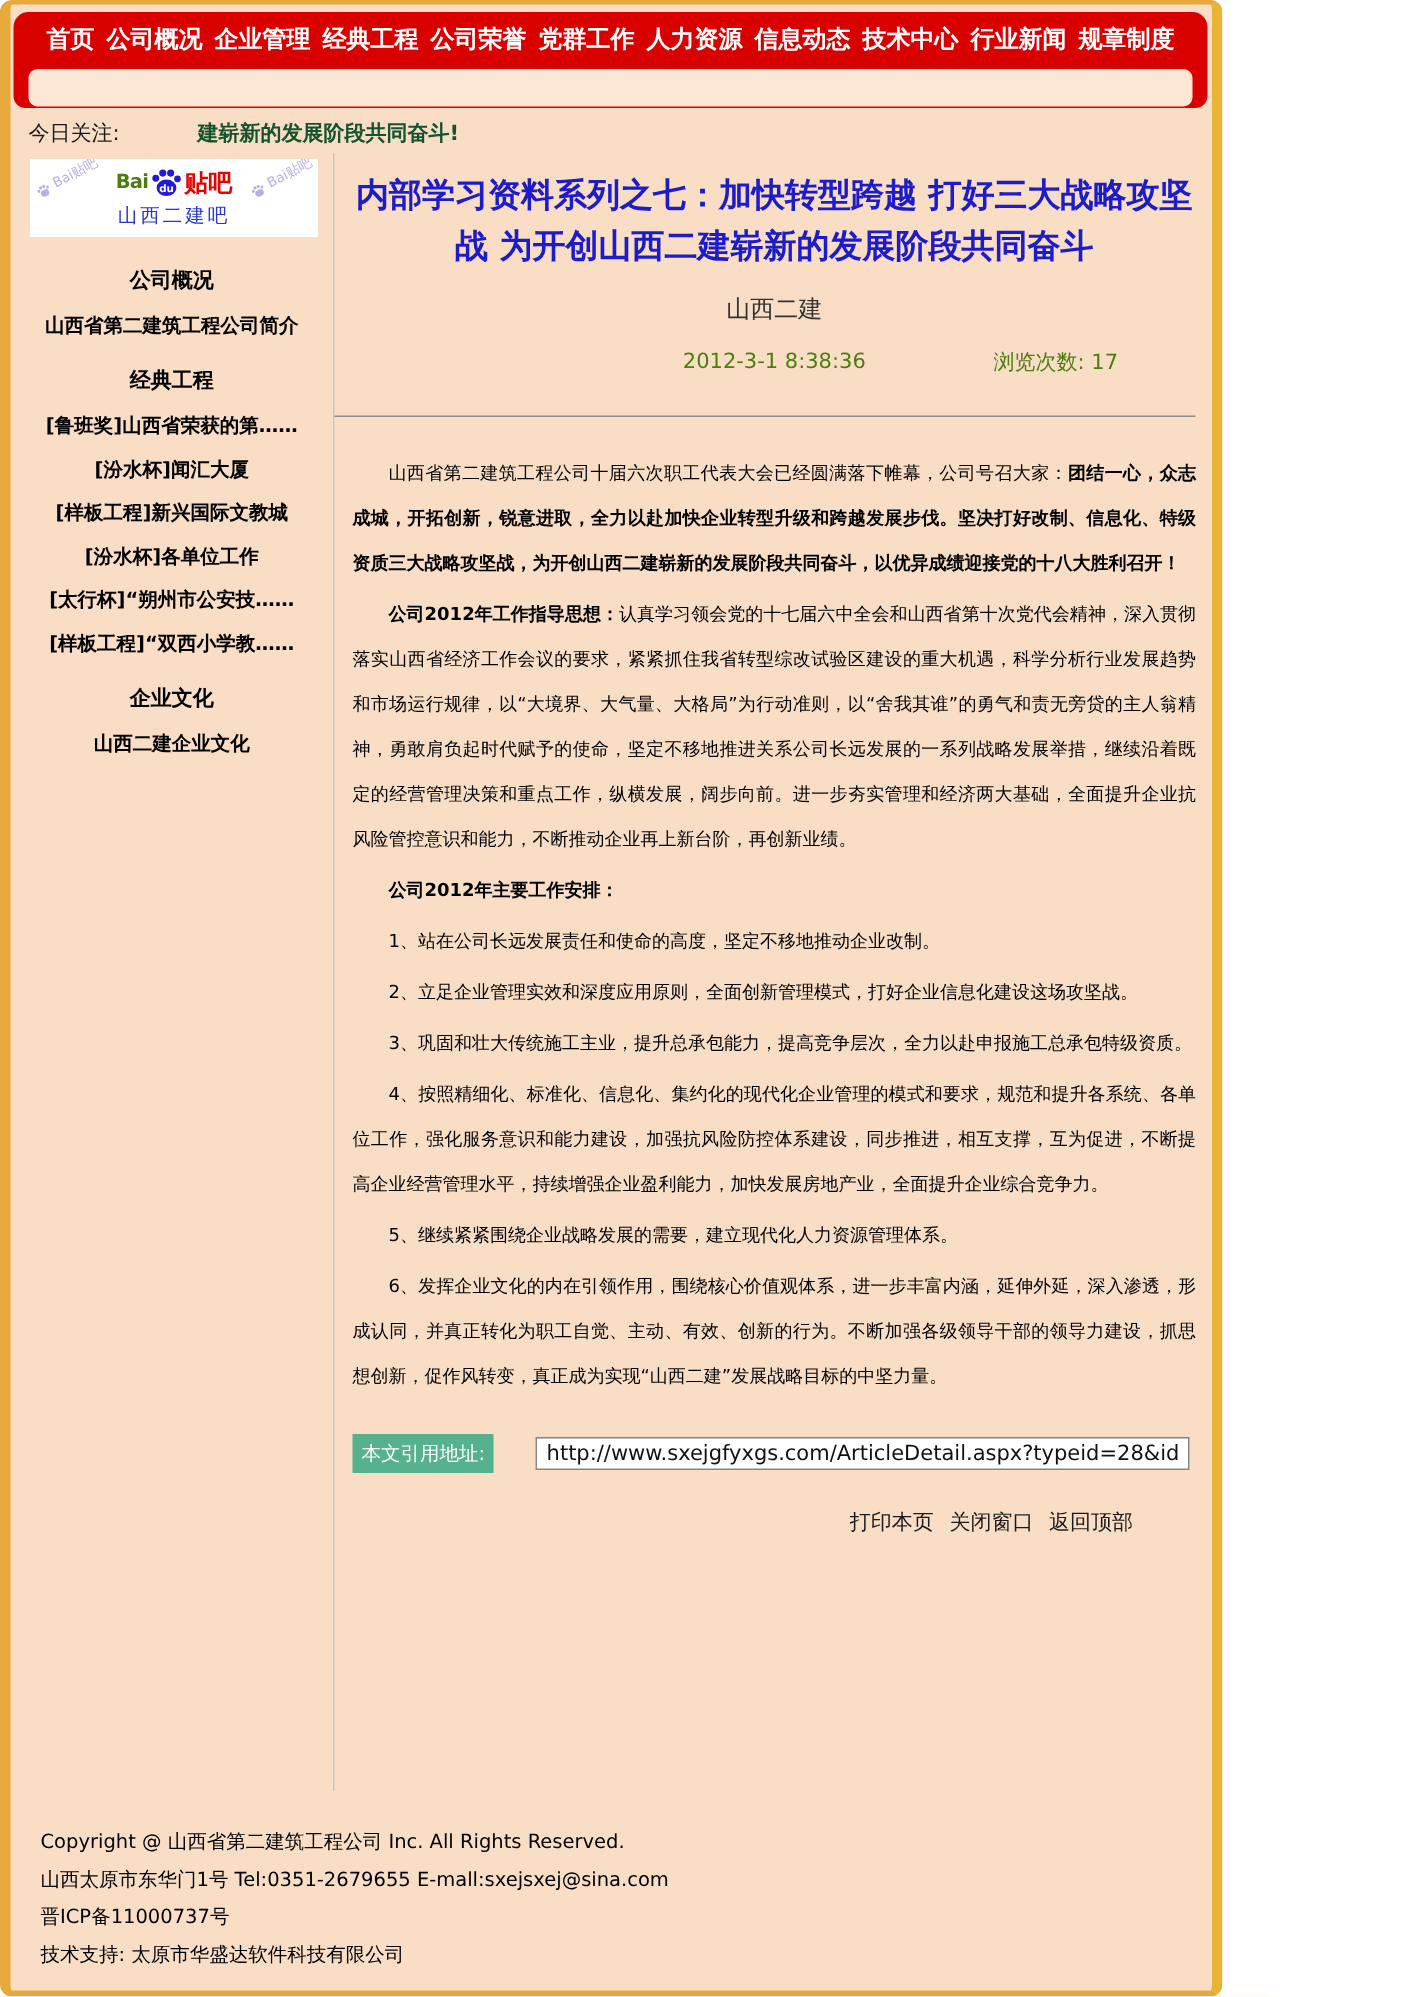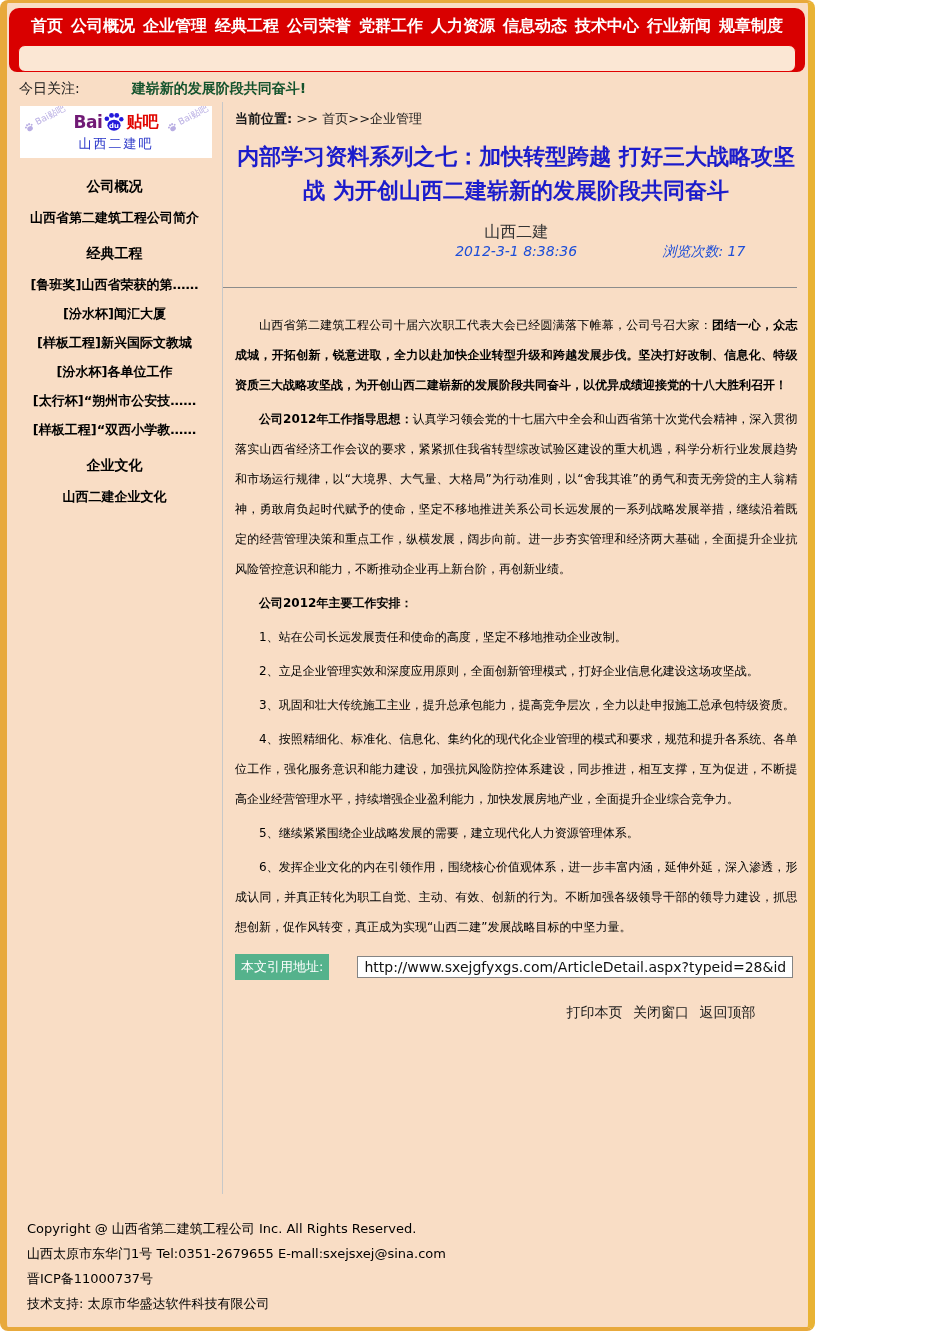--- a/index.html
+++ b/index.html
@@ -25,53 +25,53 @@
   .focus-label { font-size:14px; color:#1a1a1a; }
   .focus-text { margin-left:52px; font-size:14px; font-weight:bold; color:#14532d; }
 
   
   .columns { display:flex; margin-top:4px; min-height:1092px; align-items:stretch; }
 
   .sidebar { width:216px; flex:0 0 216px; border-right:1px solid #C8C8C8; padding-top:2px; }
   .logo-box { margin:2px 10px 10px 13px; height:52px; background:#fff; position:relative;
               display:flex; flex-direction:column; justify-content:center; align-items:center; overflow:hidden; }
   .logo-main { display:flex; align-items:center; gap:1px; line-height:18px; }
-  .logo-bai { color:#701a75; font-weight:bold; font-size:17px; letter-spacing:-0.5px; }
+  .logo-bai { color:#4d7c0f; font-weight:bold; font-size:13px; letter-spacing:-0.5px; }
   .logo-tieba { color:#E10601; font-weight:bold; font-size:16px; }
   .logo-sub { color:#2936C9; font-size:13px; margin-top:2px; letter-spacing:2px; }
   .logo-wm { position:absolute; top:6px; font-size:9px; color:#B9AEE3; transform:rotate(-28deg); white-space:nowrap; }
   .logo-wm.left { left:2px; }
   .logo-wm.right { right:2px; transform:rotate(-28deg); }
   .paw { display:inline-block; vertical-align:middle; }
 
   .side-heading { font-size:14px; font-weight:bold; text-align:center; margin:20px 0 4px; color:#000; }
   .side-link { display:block; text-align:center; font-size:13px; color:#000; text-decoration:none;
                margin:15px 4px 0; cursor:pointer; line-height:14px; white-space:nowrap;font-weight:bold; }
 
   
   .main { flex:1; padding:0 26px 10px 12px; }
   .breadcrumb { font-size:13px; margin-top:8px; color:#1a1a1a; }
   .breadcrumb b { font-weight:bold; }
   .breadcrumb a { color:#1a1a1a; text-decoration:none; cursor:pointer; }
 
   .article-title { color:#1C1CCB; font-weight:bold; font-size:22px; line-height:34px;
                    text-align:center; max-width:672px; margin:12px auto 0; }
   .article-author { text-align:center; font-size:16px; color:#333; margin-top:14px; }
-  .article-meta { position:relative; height:18px; font-size:14px; color:#1d4ed8;font-style:italic; }
+  .article-meta { position:relative; margin-top:16px; height:18px; font-size:14px; color:#4d7c0f; }
   .article-date { text-align:center; }
   .article-views { position:absolute; right:52px; top:0; }
 
   .rule { border:none; border-top:1px solid #8C8C8C; margin:26px 0 0 -12px; }
 
   .article-body { margin-top:22px; }
   .article-body p { margin:0 0 4px; font-size:12px; line-height:30px; text-align:justify;
                     text-indent:2em; color:#000; }
   .seg-bold { font-weight:bold; }
 
-  .cite-row { display:flex; align-items:center; justify-content:flex-start; margin-top:12px; padding-right:4px;gap:24px; }
+  .cite-row { display:flex; align-items:center; justify-content:flex-start; margin-top:24px; padding-right:4px;gap:24px; }
   .cite-label { background:#55B28C; color:#fff; font-size:13px; padding:4px 6px; white-space:nowrap; }
   .cite-input { width:436px; height:22px; margin-left:4px; border:1px solid #848484; background:#fff;
                 font-size:14px; padding:1px 6px; font-family:"DejaVu Sans","Liberation Sans",sans-serif; color:#111; }
 
   .actions { text-align:right; margin:24px 42px 0 0; font-size:14px; }
   .actions a { color:#1a1a1a; text-decoration:none; margin-left:6px; cursor:pointer; }
 
   
   .footer { margin-top:22px; padding-left:20px; font-size:13px; color:#000; }
   .footer div { line-height:25px; }
@@ -151,24 +151,20 @@
       <a class="side-link">[样板工程]新兴国际文教城</a>
       <a class="side-link">[汾水杯]各单位工作</a>
       <a class="side-link">[太行杯]“朔州市公安技……</a>
       <a class="side-link">[样板工程]“双西小学教……</a>
 
       <div class="side-heading">企业文化</div>
       <a class="side-link">山西二建企业文化</a>
     </aside>
 
     <main class="main">
-      <div class="breadcrumb">
-        <b>当前位置:</b>
-        <a>&gt;&gt; 首页&gt;&gt;企业管理</a>
-      </div>
 
       <h1 class="article-title">内部学习资料系列之七：加快转型跨越 打好三大战略攻坚战 为开创山西二建崭新的发展阶段共同奋斗</h1>
 
       <div class="article-author">山西二建</div>
 
       <div class="article-meta">
         <div class="article-date">2012-3-1 8:38:36</div>
         <div class="article-views">
           <span>浏览次数:</span>
           <span>17</span>

